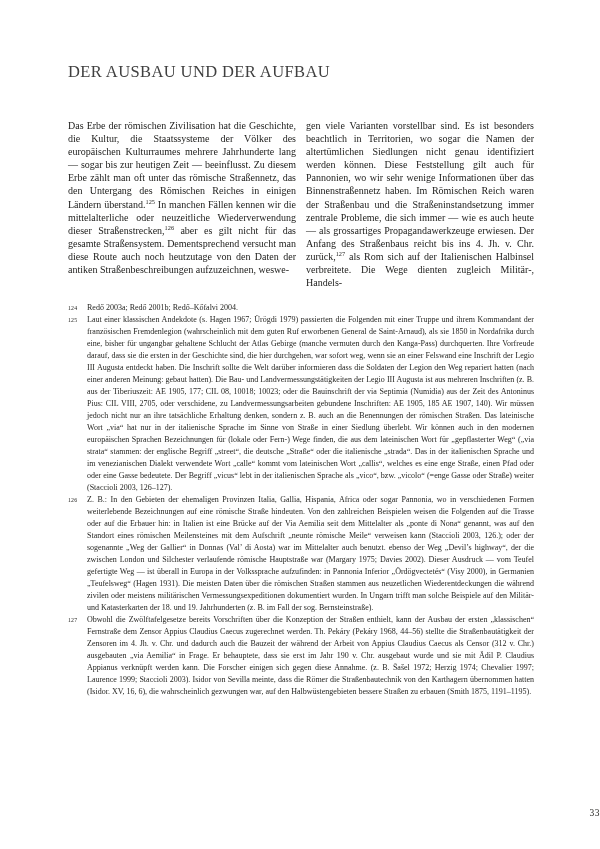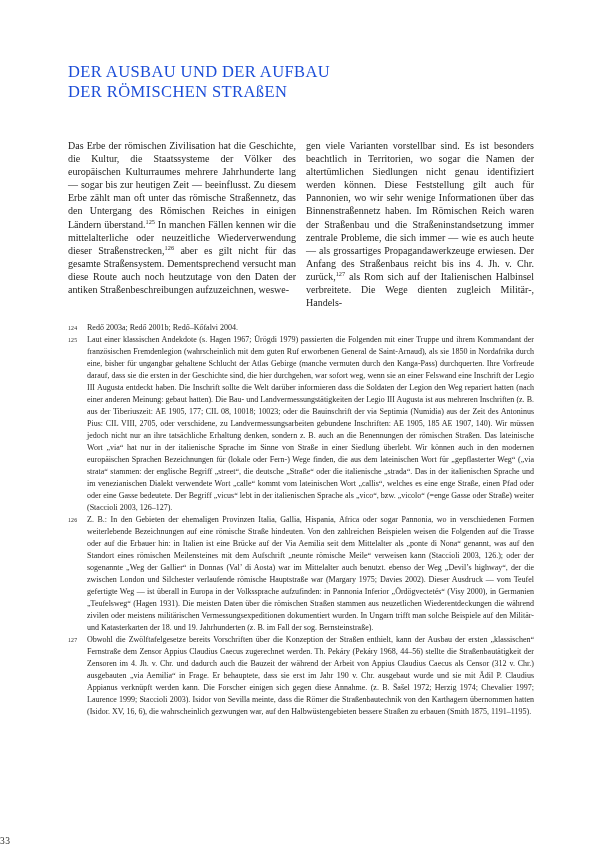--- a/index.html
+++ b/index.html
@@ -15,21 +15,21 @@
   }
   .content{
     position:absolute;
     left:68px; top:62px;
     width:466px;
   }
   .title{
     font-size:16.5px;
     line-height:20px;
     letter-spacing:0.4px;
-    color:#1d4ed8;
+    color:#404040;
     font-weight:400;
   }
   .body-cols{
     display:flex;
     gap:10px;
     margin-top:37px;
   }
   .col{
     width:228px;
     text-align:justify;
@@ -58,36 +58,35 @@
   .fn-num{
     position:absolute;
     left:0; top:0;
     font-size:5.8px;
     line-height:12px;
     letter-spacing:0.2px;
   }
   .page-number{
     position:absolute;
     left:0; right:0;
-    top:836px;
-    text-align:left;
+    top:808px;
+    text-align:right;
     font-size:9.5px;
     letter-spacing:0.5px;
     color:#2a2a27;
   }
 </style>
 </head>
 <body>
 
 <div class="page">
   <div class="content">
 
     <h1 class="title" style="margin:0;">
       <span style="display:block">DER AUSBAU UND DER AUFBAU</span>
-      <span style="display:block">DER RÖMISCHEN STRAßEN</span>
     </h1>
 
     <div class="body-cols">
       <div class="col">
         <p><span>Das Erbe der römischen Zivilisation hat die Geschichte, die Kultur, die Staatssysteme der Völker des europäischen Kulturraumes mehrere Jahrhunderte lang — sogar bis zur heutigen Zeit — beeinflusst. Zu diesem Erbe zählt man oft unter das römische Straßennetz, das den Untergang des Römischen Reiches in einigen Ländern überstand.</span><sup class="fnref">125</sup><span> In manchen Fällen kennen wir die mittelalterliche oder neuzeitliche Wiederverwendung dieser Straßenstrecken,</span><sup class="fnref">126</sup><span> aber es gilt nicht für das gesamte Straßensystem. Dementsprechend versucht man diese Route auch noch heutzutage von den Daten der antiken Straßenbeschreibungen aufzuzeichnen, weswe-</span></p>
       </div>
       <div class="col">
         <p><span>gen viele Varianten vorstellbar sind. Es ist besonders beachtlich in Territorien, wo sogar die Namen der altertümlichen Siedlungen nicht genau identifiziert werden können. Diese Feststellung gilt auch für Pannonien, wo wir sehr wenige Informationen über das Binnenstraßennetz haben. Im Römischen Reich waren der Straßenbau und die Straßeninstandsetzung immer zentrale Probleme, die sich immer — wie es auch heute — als grossartiges Propagandawerkzeuge erwiesen. Der Anfang des Straßenbaus reicht bis ins 4. Jh. v. Chr. zurück,</span><sup class="fnref">127</sup><span> als Rom sich auf der Italienischen Halbinsel verbreitete. Die Wege dienten zugleich Militär-, Handels-</span></p>
       </div>
     </div>

